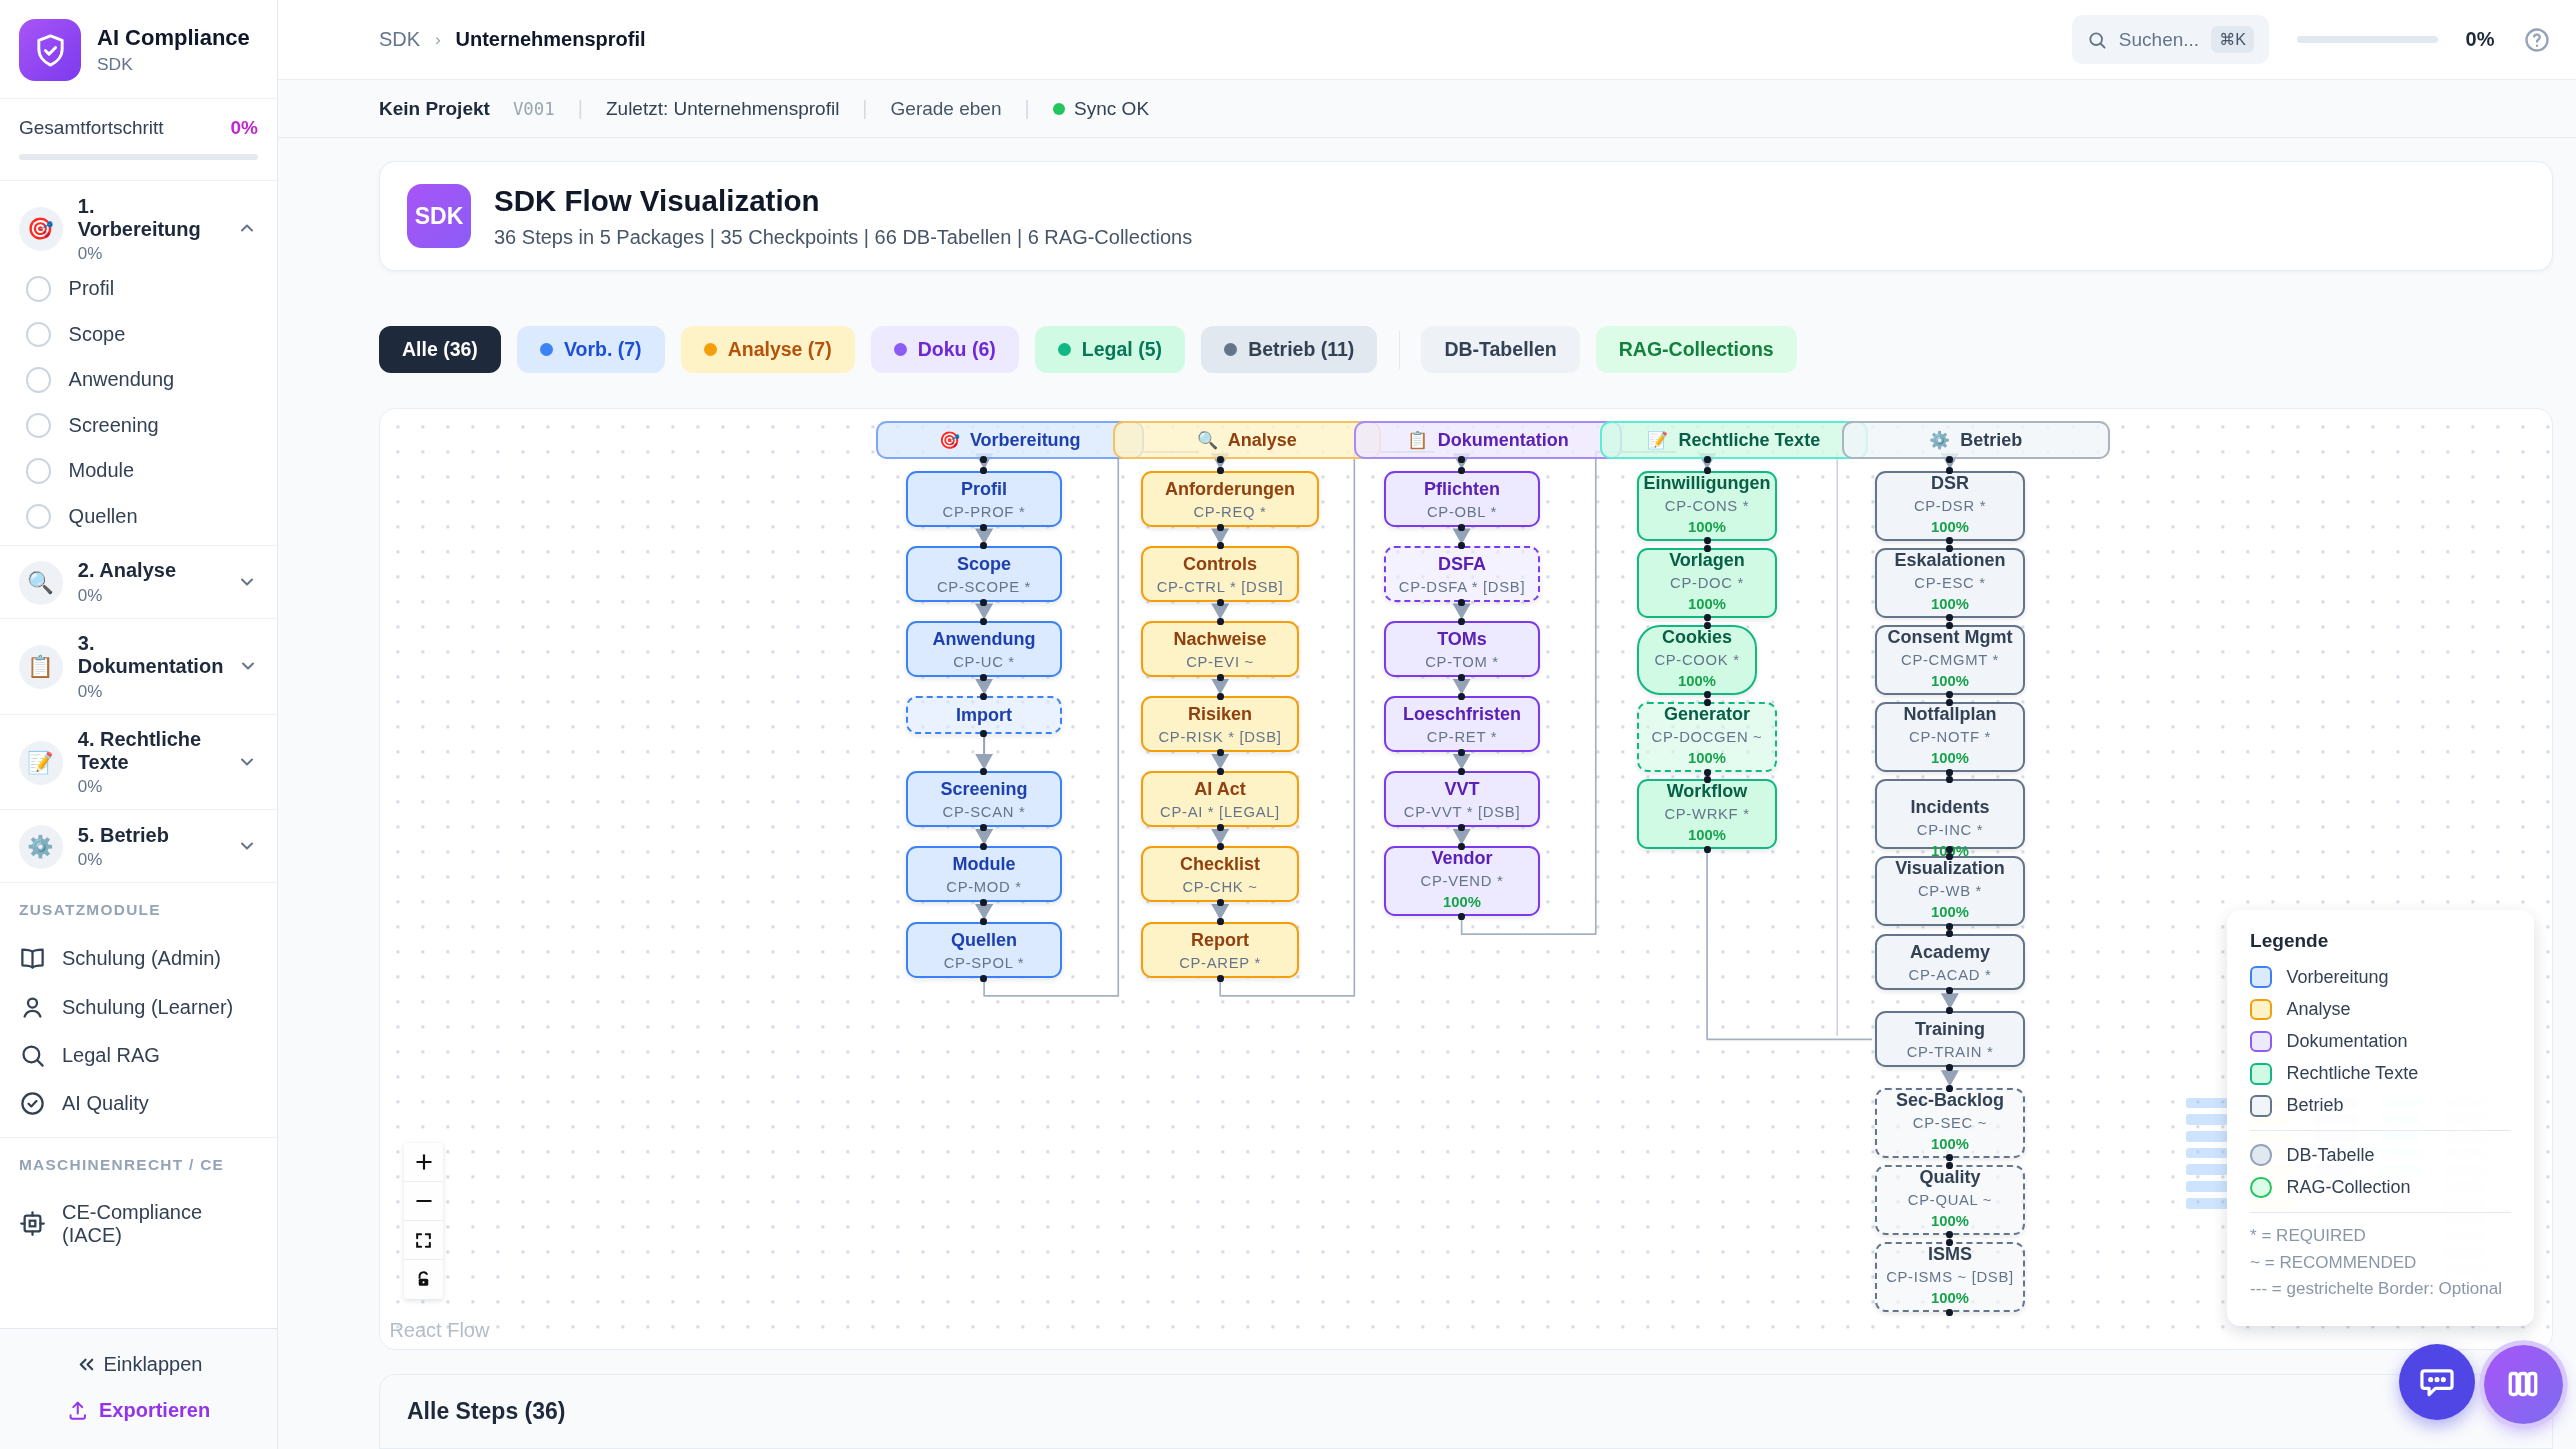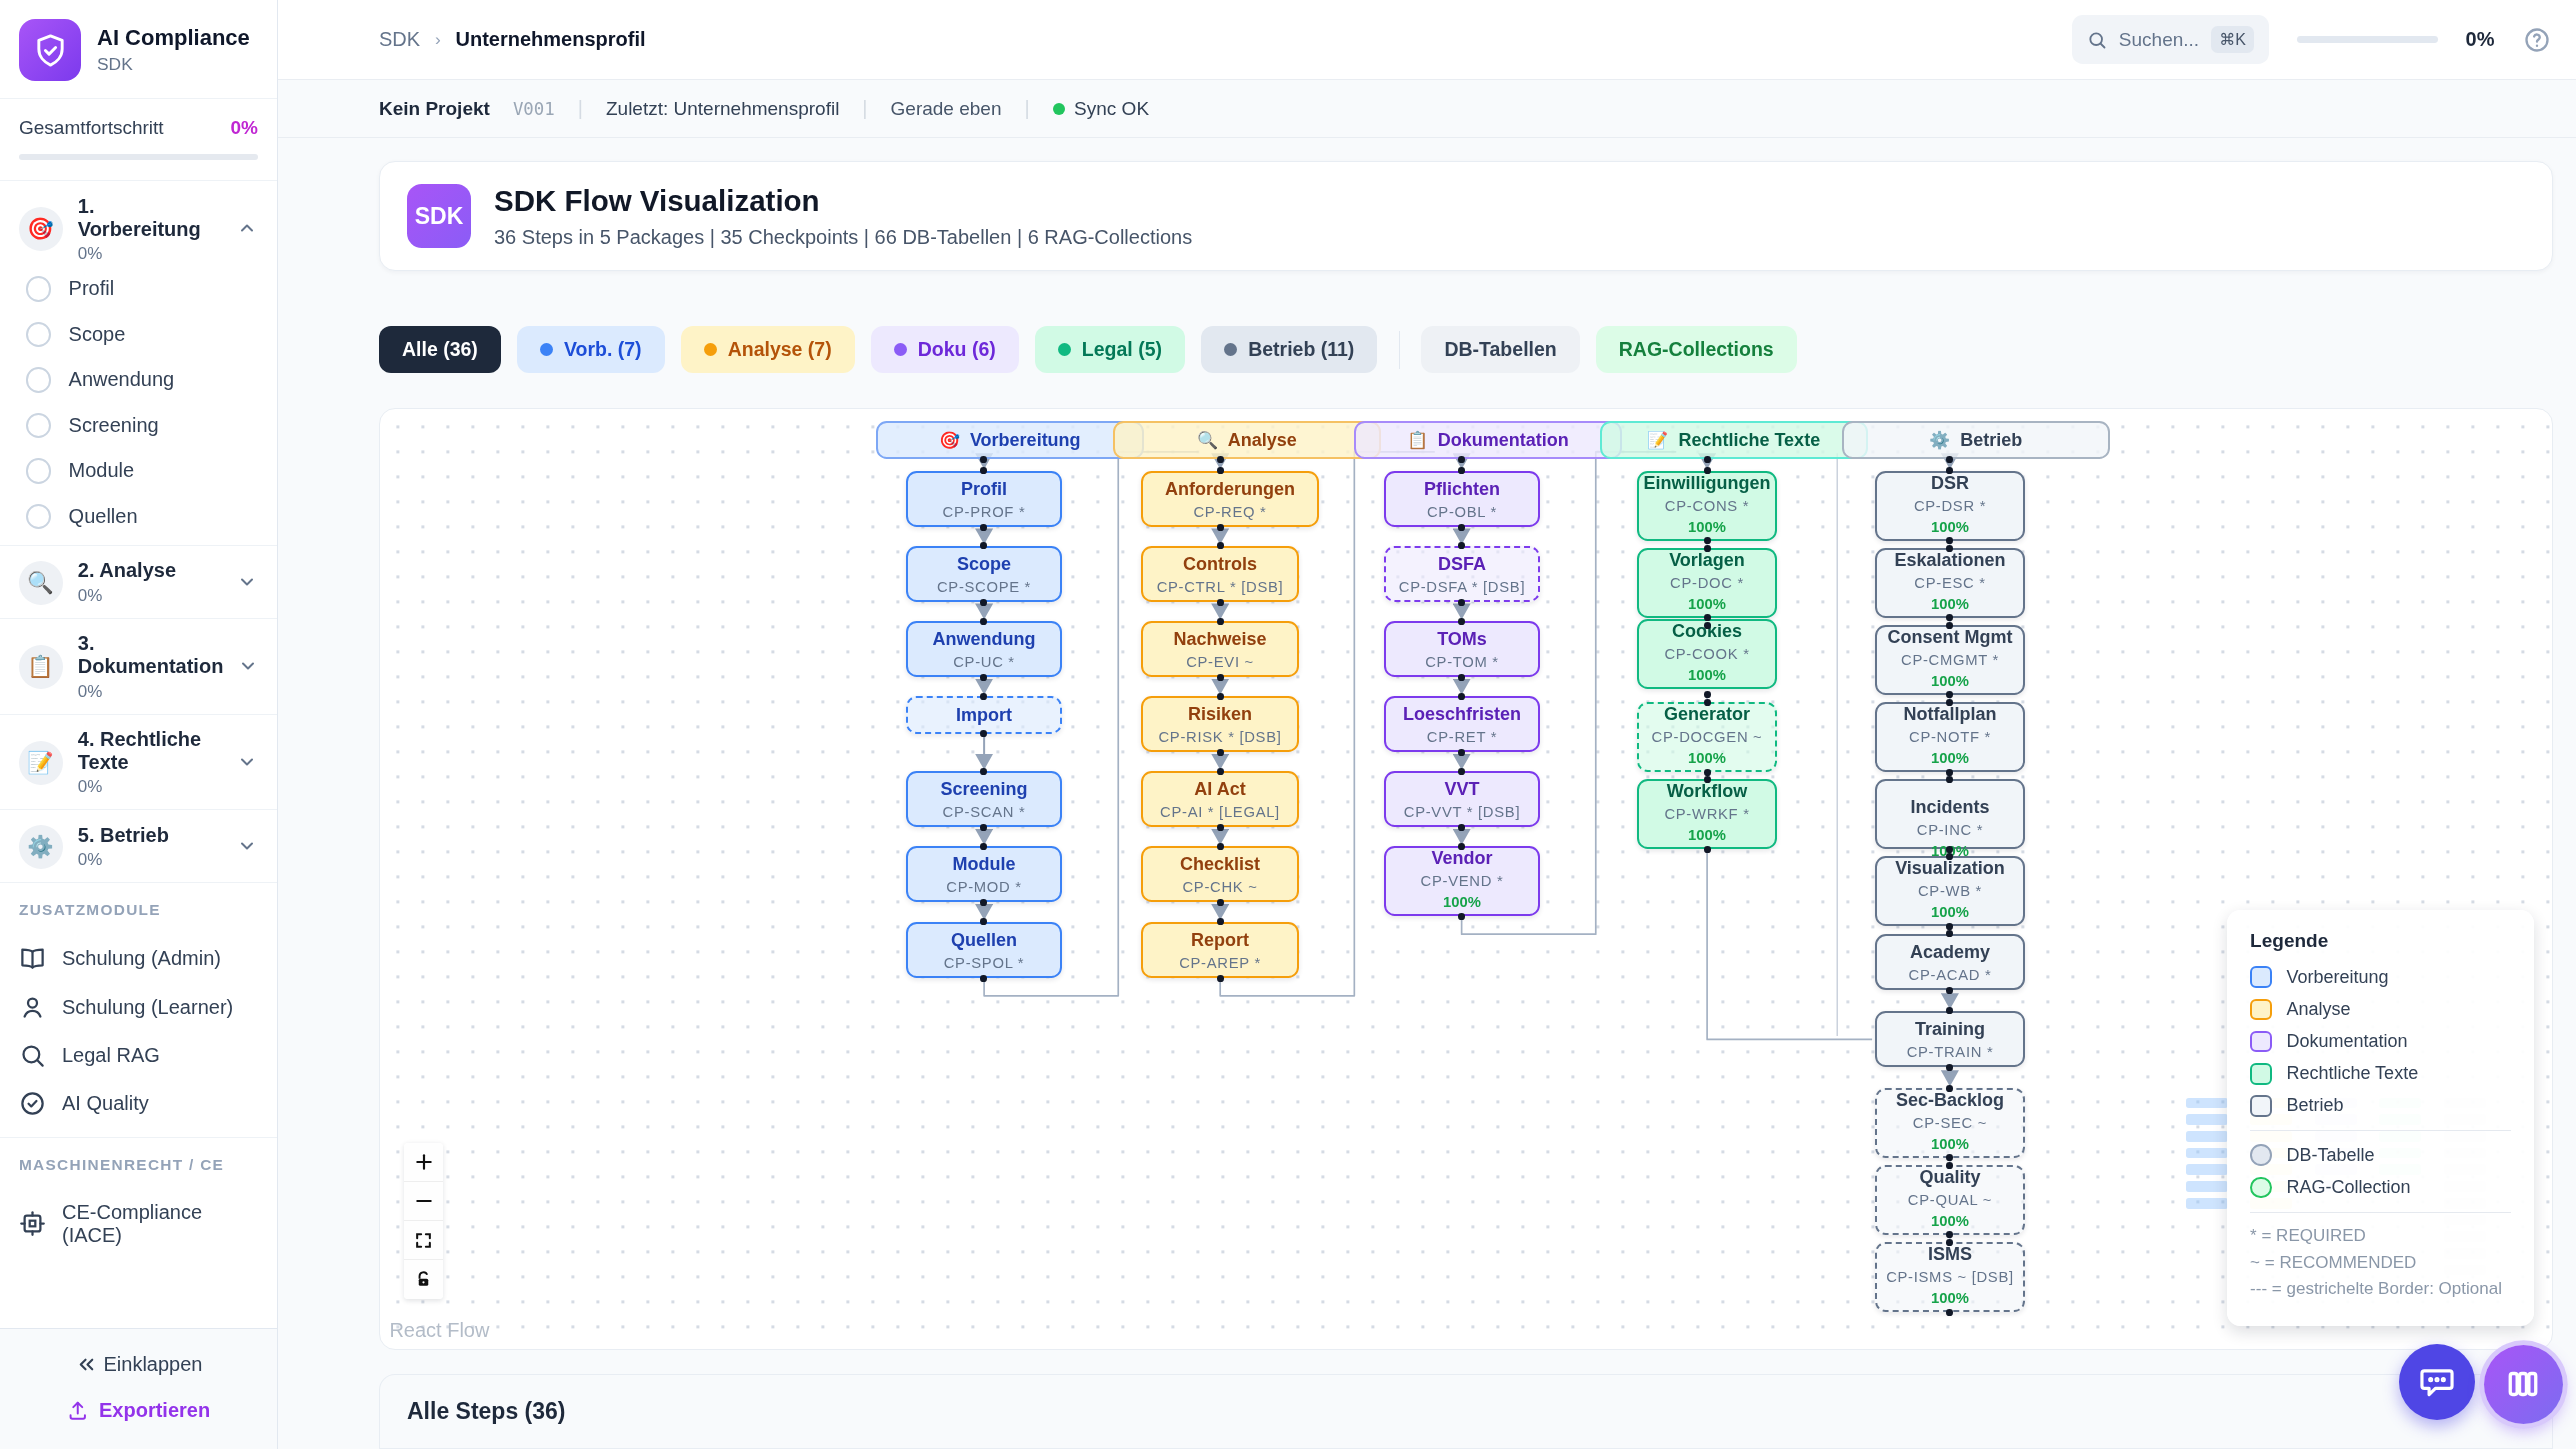--- a/index.html
+++ b/index.html
@@ -597,21 +597,21 @@
             <div class="hdot" style="left: 1324px; top: 58px;"></div>
             <div class="hdot" style="left: 1324px; top: 128px;"></div>
             <div class="fnode" style="left: 1257px; top: 139px; width: 140px; height: 70px; background: rgb(209, 250, 229); border-color: rgb(16, 185, 129);">
               <div class="fn-title" style="color: rgb(6, 95, 70);">Vorlagen</div>
               <div class="fn-code">CP-DOC *</div>
               <div class="fn-pct">100%</div>
               <div class="fn-bar"></div>
             </div>
             <div class="hdot" style="left: 1324px; top: 136px;"></div>
             <div class="hdot" style="left: 1324px; top: 205px;"></div>
-            <div class="fnode" style="left: 1257px; top: 210px; width: 140px; height: 70px; background: rgb(209, 250, 229); border-color: rgb(16, 185, 129);">
+            <div class="fnode" style="left: 1257px; top: 216px; width: 120px; height: 70px; background: rgb(209, 250, 229); border-color: rgb(16, 185, 129); border-radius: 23px;">
               <div class="fn-title" style="color: rgb(6, 95, 70);">Cookies</div>
               <div class="fn-code">CP-COOK *</div>
               <div class="fn-pct">100%</div>
               <div class="fn-bar"></div>
             </div>
             <div class="hdot" style="left: 1324px; top: 213px;"></div>
             <div class="hdot" style="left: 1324px; top: 282px;"></div>
             <div class="fnode dashed" style="left: 1257px; top: 293px; width: 140px; height: 70px; background: rgba(209, 250, 229, 0.6); border-color: rgb(16, 185, 129);">
               <div class="fn-title" style="color: rgb(6, 95, 70);">Generator</div>
               <div class="fn-code">CP-DOCGEN ~</div>

